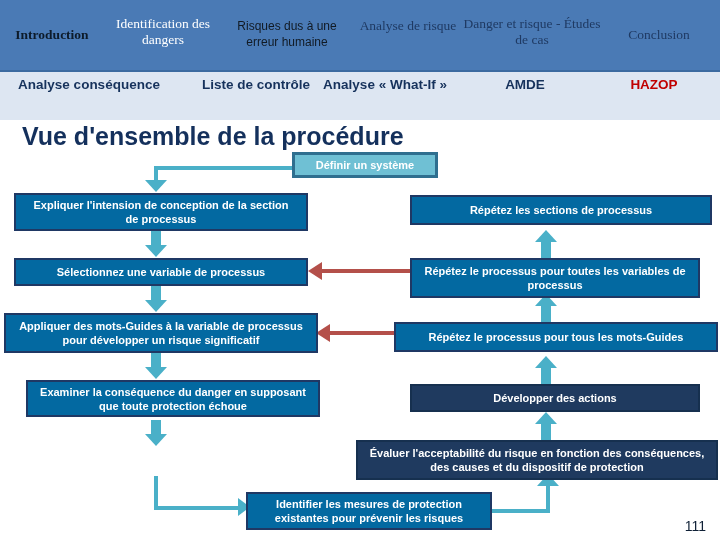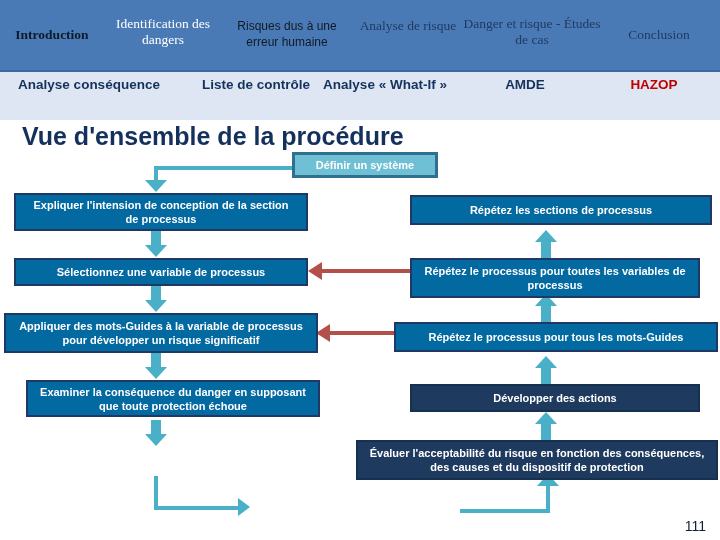--- a/index.html
+++ b/index.html
@@ -160,20 +160,21 @@
   <div class="box blue" style="left:2px;top:380px;width:294px;height:37px;margin-left:24px;">Examiner la conséquence du danger en supposant que toute protection échoue</div>
 
   <div class="arrow-v" style="left:151px;top:420px;height:16px;"></div>
   <div class="arrow-head-down" style="left:145px;top:434px;"></div>
 
 
   <div class="line-v" style="left:154px;top:476px;height:32px;"></div>
   <div class="line-h" style="left:154px;top:506px;width:86px;"></div>
   <div class="arrow-head-right" style="left:238px;top:498px;"></div>
 
+  <div class="box blue" style="left:246px;top:492px;width:246px;height:38px;">Identifier les mesures de protection existantes pour prévenir les risques</div>
 
   <div class="line-h" style="left:460px;top:509px;width:90px;"></div>
   <div class="line-v" style="left:546px;top:486px;height:24px;"></div>
   <div class="arrow-head-up" style="left:537px;top:474px;"></div>
 
   <div class="box navy" style="left:356px;top:440px;width:362px;height:40px;">Évaluer l'acceptabilité du risque en fonction des conséquences, des causes et du dispositif de protection</div>
 
   <div class="arrow-v" style="left:541px;top:424px;height:16px;"></div>
   <div class="arrow-head-up" style="left:535px;top:412px;"></div>
 

